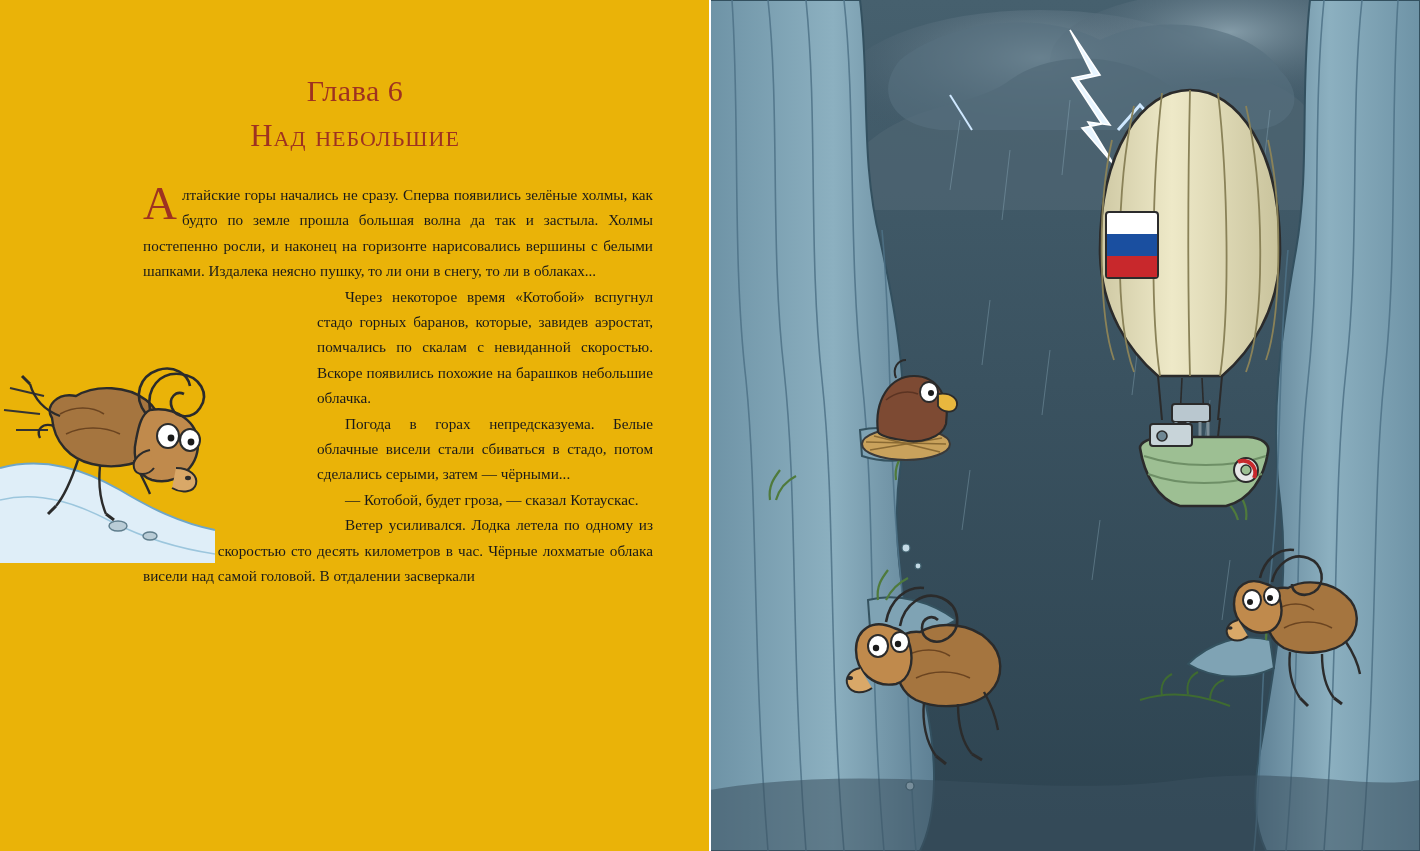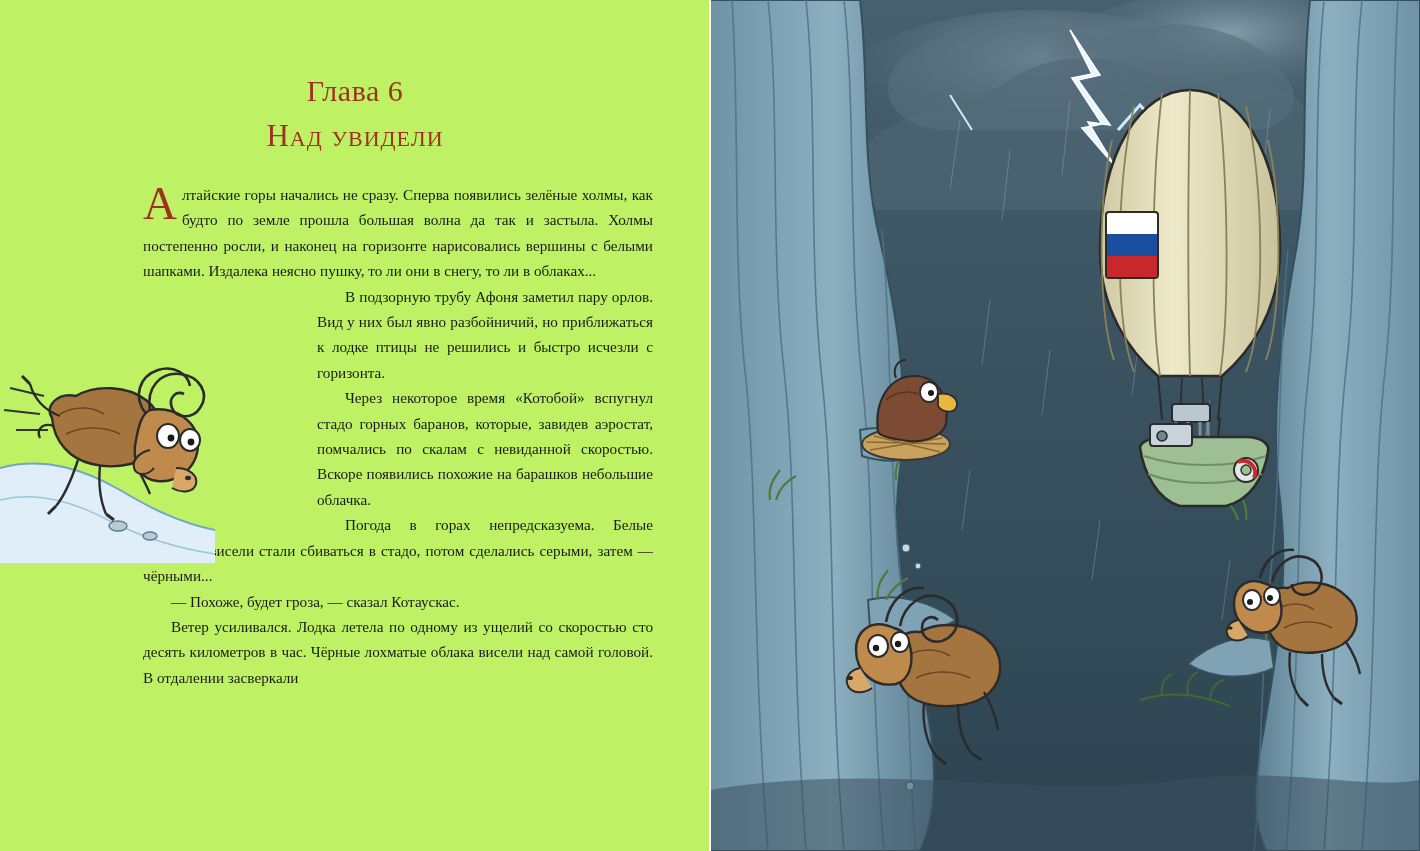--- a/index.html
+++ b/index.html
@@ -19,21 +19,21 @@
     width: 1420px;
     height: 851px;
     display: flex;
     background: #ffffff;
   }
   
   .page-left {
     position: relative;
     width: 710px;
     height: 851px;
-    background: #bef264;
+    background: #eab308;
     overflow: hidden;
   }
   .chapter-head {
     margin-top: 74px;
     text-align: center;
     color: #9b2f20;
   }
   .chapter-number {
     font-size: 30px;
     letter-spacing: 0.5px;
@@ -113,32 +113,31 @@
 </style>
 </head>
 <body>
 
 <div class="spread">
 
   <div class="page-left">
 
     <div class="chapter-head">
       <div class="chapter-number">Глава 6</div>
-      <div class="chapter-title">Над увидели</div>
+      <div class="chapter-title">Над небольшие</div>
     </div>
 
     <div class="text-col">
       <p class="para first"><span class="dropcap">А</span><span>лтайские горы начались не сразу. Сперва появились зелёные холмы, как будто по земле прошла большая волна да так и застыла. Холмы постепенно росли, и наконец на горизонте нарисовались вершины с белыми шапками. Издалека неясно пушку, то ли они в снегу, то ли в облаках...</span></p>
 
       <div class="wrap-shape"></div>
 
-      <p class="para">В подзорную трубу Афоня заметил пару орлов. Вид у них был явно разбойничий, но приближаться к лодке птицы не решились и быстро исчезли с горизонта.</p>
       <p class="para">Через некоторое время «Котобой» вспугнул стадо горных баранов, которые, завидев аэростат, помчались по скалам с невиданной скоростью. Вскоре появились похожие на барашков небольшие облачка.</p>
       <p class="para">Погода в горах непредсказуема. Белые облачные висели стали сбиваться в стадо, потом сделались серыми, затем — чёрными...</p>
-      <p class="para">— Похоже, будет гроза, — сказал Котаускас.</p>
+      <p class="para">— Котобой, будет гроза, — сказал Котаускас.</p>
       <p class="para">Ветер усиливался. Лодка летела по одному из ущелий со скоростью сто десять километров в час. Чёрные лохматые облака висели над самой головой. В отдалении засверкали</p>
     </div>
 
     <div class="ram-illustration">
       <svg viewBox="0 0 215 245" width="215" height="245" xmlns="http://www.w3.org/2000/svg">
 
         <path d="M0 150 C45 138 85 152 120 172 C150 190 180 205 215 212 L215 245 L0 245 Z" fill="#dfeef8" stroke="none"></path>
         <path d="M0 150 C45 138 85 152 120 172 C150 190 180 205 215 212" fill="none" stroke="#6fa6c8" stroke-width="2"></path>
         <path d="M0 182 C40 172 78 186 112 204 C140 218 175 230 215 236" fill="none" stroke="#9cc6dd" stroke-width="1.5"></path>
 

